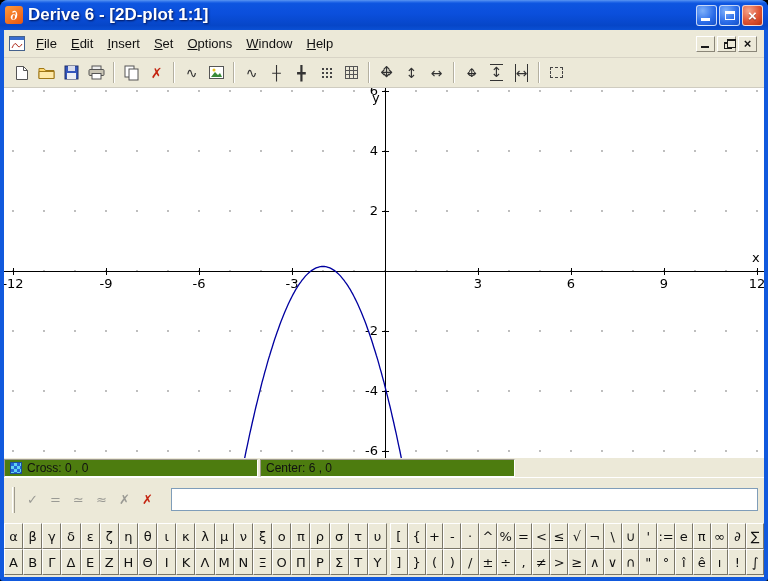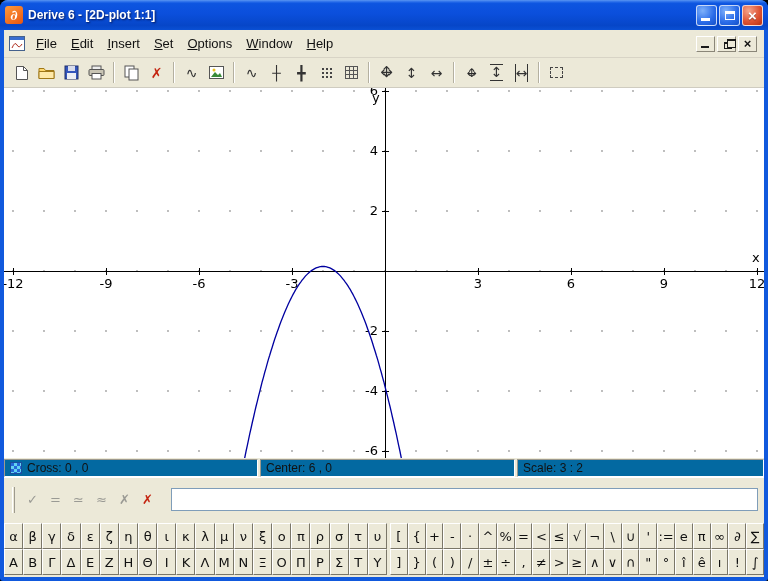--- a/index.html
+++ b/index.html
@@ -3,21 +3,21 @@
 <meta charset="utf-8">
 <style>
   *{box-sizing:border-box;margin:0;padding:0}
   html,body{width:768px;height:581px;overflow:hidden;font-family:"Liberation Sans",sans-serif;background:#000}
   .window{width:768px;height:581px;background:#1159dd;border-radius:8px 8px 3px 3px;overflow:hidden;padding:0 4px 4px;position:relative}
   
   .titlebar{height:30px;margin:0 -4px;display:flex;align-items:center;padding:0 5px;
     background:linear-gradient(180deg,#5a96f2 0%,#2268e8 7%,#0d55e0 12%,#0b4fdc 45%,#0646c8 85%,#0a50d4 100%)}
   .app-icon{width:18px;height:18px;border-radius:3px;background:linear-gradient(145deg,#ff9a3c,#e85510);color:#fff;
     font-family:"DejaVu Serif",serif;font-weight:bold;font-size:14px;display:flex;align-items:center;justify-content:center;margin-right:5px}
-  .title-text{color:#fff;font-weight:bold;font-size:12px;text-shadow:1px 1px 2px rgba(0,0,40,.7)}
+  .title-text{color:#fff;font-weight:bold;font-size:17px;text-shadow:1px 1px 2px rgba(0,0,40,.7)}
   .capbtns{margin-left:auto;display:flex;gap:2px}
   .cap{width:21px;height:21px;border-radius:3px;border:1px solid rgba(255,255,255,.75);position:relative;display:flex;align-items:center;justify-content:center;cursor:default}
   .cap.blue{background:radial-gradient(circle at 30% 25%,#7db0fa,#2a6be8 60%,#1450c8)}
   .cap.red{background:radial-gradient(circle at 30% 25%,#f4a58c,#df5535 55%,#b83010)}
   .wmin{position:absolute;left:4px;bottom:4px;width:9px;height:3px;background:#fff}
   .wres{width:10px;height:9px;border:1px solid #fff;border-top-width:3px;background:transparent}
   .wx{color:#fff;font-weight:bold;font-size:15px;line-height:1;text-shadow:0 1px 1px rgba(0,0,0,.4)}
   
   .menubar{height:28px;display:flex;align-items:center;background:#ece9d8;padding:0 3px;border-bottom:1px solid #d8d4c6}
   .mdi-icon{width:16px;height:15px;margin:0 4px 0 2px}
@@ -43,21 +43,21 @@
   .stack{position:relative;width:17px;height:17px;display:inline-block}
   .stack>span{position:absolute;inset:0;display:flex;align-items:center;justify-content:center;line-height:1;font-size:15px}
   .stack.small>span{font-size:12px;color:#2a2a2a}
   .barsv{border-top:1px solid #333;border-bottom:1px solid #333;padding:0 1px;line-height:1.05}
   .barsh{border-left:1px solid #333;border-right:1px solid #333;padding:1px 0}
   
   .plot{height:370px;background:#fff;position:relative;overflow:hidden}
   .plot svg{position:absolute;left:0;top:0}
   
   .statusbar{height:19px;display:flex;gap:2px;background:#ece9d8;padding:1px 0 0}
-  .spanel{border:1px solid;border-color:#9e9a8e #fff #fff #9e9a8e;font-size:12px;display:flex;align-items:center;padding:0 5px;gap:5px;color:#111;background:#0369a1}
+  .spanel{border:1px solid;border-color:#9e9a8e #fff #fff #9e9a8e;font-size:12px;display:flex;align-items:center;padding:0 5px;gap:5px;color:#111;background:#4d7c0f}
   .spanel.p1{width:254px}.spanel.p2{width:255px}.spanel.p3{flex:1}
   .cross-ic{width:12px;height:12px;border:1px solid #1b4e9c;background:repeating-conic-gradient(#62d2f0 0 25%,#2468d8 0 50%);background-size:6px 6px}
   
   .entrybar{height:44px;background:#ece9d8;border-top:1px solid #fff;display:flex;align-items:center;padding:0 6px}
   .grip{width:3px;height:26px;border-left:1px solid #fff;border-right:1px solid #9e9a8e;margin:0 8px 0 2px}
   .ebtns{display:flex;gap:4px;align-items:center}
   .ebtn{width:19px;height:19px;display:flex;align-items:center;justify-content:center;color:#9a9a94;
     font-family:"DejaVu Sans",sans-serif;font-size:13px}
   .entry-input{flex:1;height:23px;border:1px solid #7f9db9;background:#fff;margin-left:14px;padding:0 4px;font-size:13px;font-family:"DejaVu Sans",sans-serif}
   
@@ -419,23 +419,20 @@
   </div>
 
   <div class="statusbar">
     <div class="spanel p1">
       <span class="cross-ic"></span>
       <span>Cross: 0 , 0</span>
     </div>
     <div class="spanel p2">
       <span>Center: 6 , 0</span>
     </div>
-    <div class="spanel p3">
-      <span>Scale: 3 : 2</span>
-    </div>
   </div>
 
   <div class="entrybar">
     <span class="grip"></span>
     <div class="ebtns">
         <span class="ebtn">✓</span>
         <span class="ebtn">=</span>
         <span class="ebtn">≃</span>
         <span class="ebtn">≈</span>
         <span class="ebtn">✗</span>

